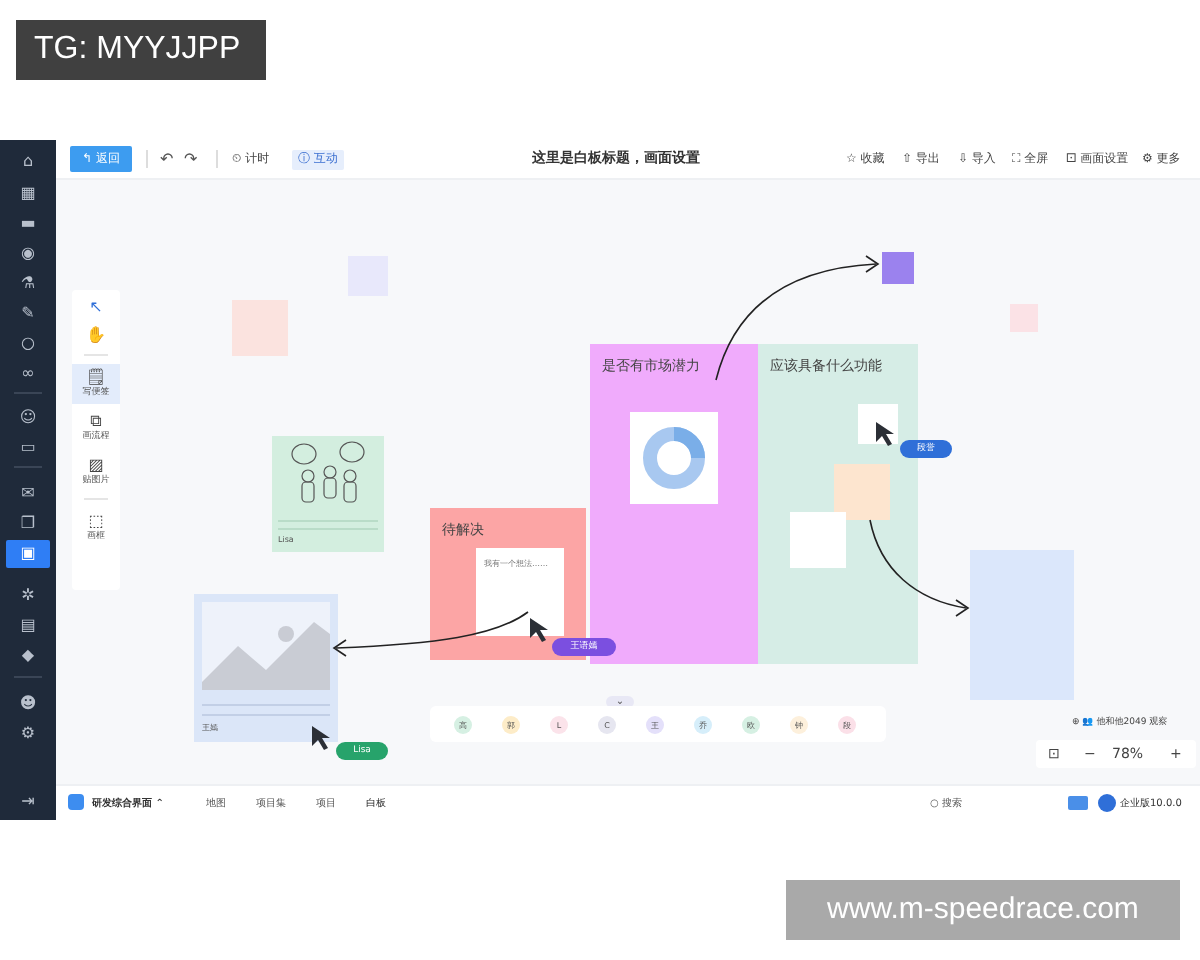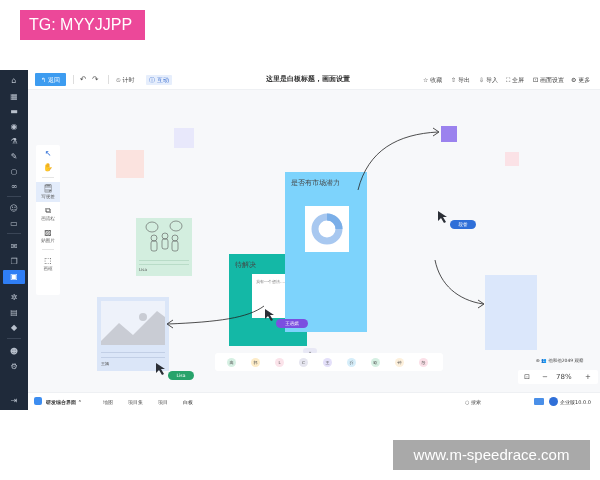--- a/index.html
+++ b/index.html
@@ -1,17 +1,17 @@
 <!DOCTYPE html>
 <html><head>
 <meta charset="utf-8">
 <style>
   * { box-sizing: border-box; margin: 0; padding: 0; }
   body { width: 600px; height: 480px; background: #ffffff; font-family: "DejaVu Sans", sans-serif; position: relative; overflow: hidden; }
-  .wm-top { position: absolute; left: 20px; top: 10px; width: 125px; height: 30px; background: #ec4899; color: #fff; font-family: "Liberation Sans", sans-serif; font-size: 16px; line-height: 30px; padding-left: 9px; }
+  .wm-top { position: absolute; left: 8px; top: 10px; width: 125px; height: 30px; background: #404040; color: #fff; font-family: "Liberation Sans", sans-serif; font-size: 16px; line-height: 30px; padding-left: 9px; }
   .wm-bottom { position: absolute; left: 393px; top: 440px; width: 197px; height: 30px; background: #a9a9a9; color: #fff; font-family: "Liberation Sans", sans-serif; font-size: 15px; line-height: 30px; text-align: center; }
   .app { position: absolute; left: 0; top: 70px; width: 600px; height: 340px; background: #f7f8fa; }
   .leftnav { position: absolute; left: 0; top: 0; width: 28px; height: 340px; background: #1f2a3a; }
   .leftnav .ni { position: absolute; left: 8px; width: 12px; height: 10px; color: #b8c0cc; font-size: 8px; line-height: 10px; text-align: center; }
   .leftnav .ni.active { left: 3px; width: 22px; height: 14px; background: #2f7ef5; color: #fff; line-height: 14px; border-radius: 1px; }
   .leftnav .sep { position: absolute; left: 7px; width: 14px; height: 1px; background: #3a4556; }
   .toolbar { position: absolute; left: 28px; top: 0; width: 572px; height: 20px; background: #ffffff; border-bottom: 1px solid #eef0f3; }
   .btn-back { position: absolute; left: 7px; top: 3px; width: 31px; height: 13px; background: #3d9cf0; color: #fff; font-size: 6px; line-height: 13px; text-align: center; border-radius: 1px; }
   .tb-icon { position: absolute; top: 4px; font-size: 8px; color: #555; line-height: 11px; }
   .tb-vsep { position: absolute; top: 5px; width: 1px; height: 9px; background: #ddd; }
@@ -122,37 +122,43 @@
 
     <div class="sq" style="left:146px;top:38px;width:20px;height:20px;background:#e8e8fb"></div>
     <div class="sq" style="left:88px;top:60px;width:28px;height:28px;background:#fbe3df"></div>
     <div class="sq" style="left:413px;top:36px;width:16px;height:16px;background:#9b82ee"></div>
     <div class="sq" style="left:477px;top:62px;width:14px;height:14px;background:#fbe2e6"></div>
     <div class="sq" style="left:457px;top:185px;width:52px;height:75px;background:#dbe7fb"></div>
 
     <div class="brain-title">头脑风暴</div>
 
 
-    <div class="col" style="left:201px;top:164px;width:78px;height:92px;background:#14b8a6">
+    <div class="col" style="left:187px;top:164px;width:78px;height:76px;background:#fca5a5">
       <div class="col-title">待解决</div>
       <div class="note" style="left:23px;top:20px;width:44px;height:44px">
         <div style="position:absolute;left:4px;top:5px;font-size:4px;color:#777;white-space:nowrap">我有一个想法……</div>
       </div>
     </div>
 
-    <div class="col" style="left:257px;top:82px;width:82px;height:160px;background:#7dd3fc">
+    <div class="col" style="left:267px;top:82px;width:104px;height:160px;background:#f0abfc">
       <div class="col-title">是否有市场潜力</div>
       <div class="note" style="left:20px;top:34px;width:44px;height:46px">
         <svg width="44" height="46" viewBox="0 0 44 46">
           <circle cx="22" cy="23" r="12" fill="none" stroke="#a8c8f0" stroke-width="7"></circle>
           <path d="M22 11 A12 12 0 0 1 34 23" fill="none" stroke="#7aaee8" stroke-width="7"></path>
         </svg>
       </div>
     </div>
 
+    <div class="col" style="left:351px;top:82px;width:80px;height:160px;background:#d6ede6">
+      <div class="col-title">应该具备什么功能</div>
+      <div class="note" style="left:50px;top:30px;width:20px;height:20px"></div>
+      <div class="sq" style="left:38px;top:60px;width:28px;height:28px;background:#fde5cf"></div>
+      <div class="note" style="left:16px;top:84px;width:28px;height:28px"></div>
+    </div>
 
     <div class="sq" style="left:108px;top:128px;width:56px;height:58px;background:#d3eedf">
       <svg width="56" height="40" viewBox="0 0 56 40">
         <ellipse cx="16" cy="9" rx="6" ry="5" fill="none" stroke="#555" stroke-width="0.6"></ellipse>
         <ellipse cx="40" cy="8" rx="6" ry="5" fill="none" stroke="#555" stroke-width="0.6"></ellipse>
         <circle cx="18" cy="20" r="3" fill="none" stroke="#555" stroke-width="0.6"></circle>
         <rect x="15" y="23" width="6" height="10" rx="2" fill="none" stroke="#555" stroke-width="0.6"></rect>
         <circle cx="29" cy="18" r="3" fill="none" stroke="#555" stroke-width="0.6"></circle>
         <rect x="26" y="21" width="6" height="10" rx="2" fill="none" stroke="#555" stroke-width="0.6"></rect>
         <circle cx="39" cy="20" r="3" fill="none" stroke="#555" stroke-width="0.6"></circle>

